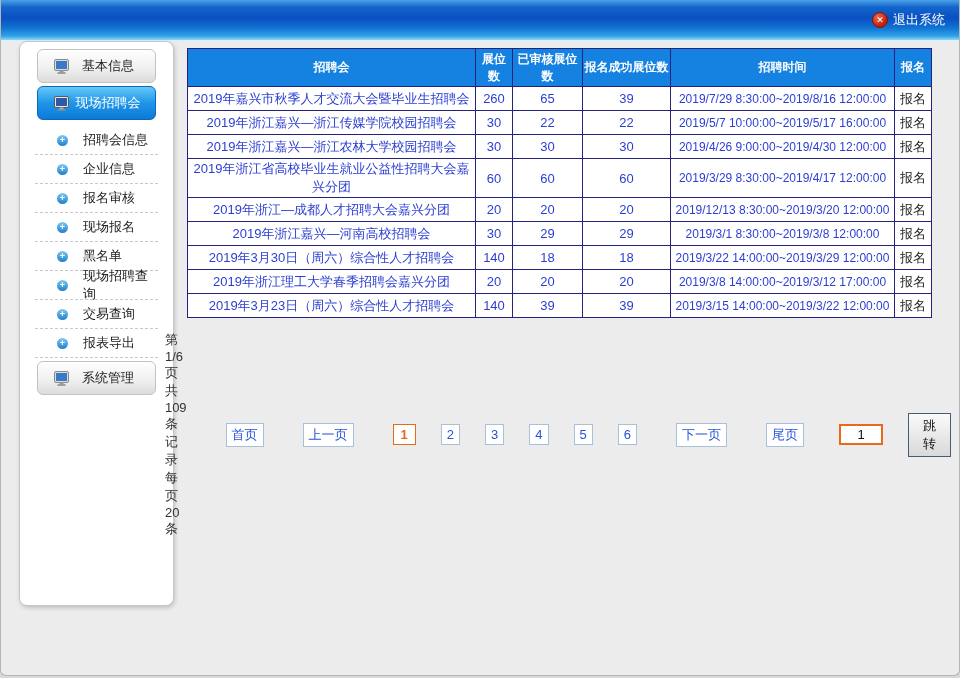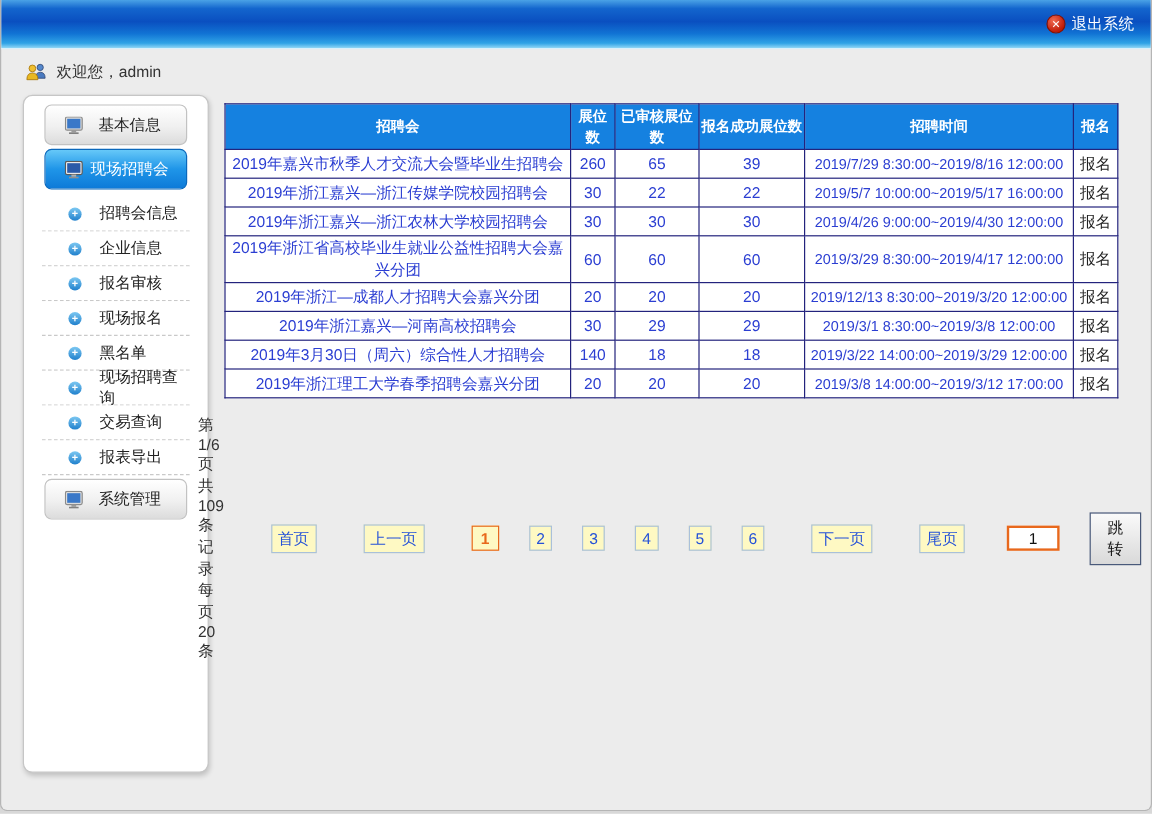--- a/index.html
+++ b/index.html
@@ -75,50 +75,41 @@
   th { background:#1581e0; color:#fff; font-size:12px; font-weight:bold; height:38px; padding:1px; }
   td { font-size:13px; text-align:center; color:#2b3ed2; height:24px; padding:1px 2px; word-break:break-all; }
   td.date { font-size:12px; padding:1px 0; }
   td.signup { color:#222; cursor:pointer; }
   td.name { cursor:pointer; }
   
   .pager {
     width:764px; display:flex; justify-content:flex-end; align-items:center;
     gap:19px; margin-top:13px; font-size:13px; color:#333;
   }
-  .pg-link { border:1px solid #a9c0da; background:#fef9c3; color:#2552d8; padding:2px 5px; cursor:pointer; white-space:nowrap;margin-left:20px; }
+  .pg-link { border:1px solid #a9c0da; background:#ffffff; color:#2552d8; padding:2px 5px; cursor:pointer; white-space:nowrap;margin-left:20px; }
   .pg-link.current { border:1px solid #e8681c; color:#e8681c; font-weight:bold; padding:2px 7px; }
   .jump-input { width:44px; height:21px; border:2px solid #e8681c; text-align:center; font-size:13px; margin-left:16px; color:#111; }
   .jump-btn {
     margin-left:6px; border:1px solid #49597a;
     background:linear-gradient(#fafafa,#d9d9d9);
     padding:3px 14px; font-size:13px; color:#111; cursor:pointer;
   }
 </style>
 </head>
 <body>
 
 <div class="page">
 
   <div class="topbar">
     <div class="logout">
       <span class="x-icon">✕</span>
       <span>退出系统</span>
     </div>
   </div>
 
-  <div class="welcome">
-    <svg width="19" height="16" viewBox="0 0 19 16">
-      <circle cx="12.5" cy="4.2" r="2.6" fill="#5588cc" stroke="#334a77" stroke-width="0.7"></circle>
-      <path d="M8.6 13.2 q0-5 4-5 q4 0 4 5 z" fill="#4a7ac0" stroke="#334a77" stroke-width="0.7"></path>
-      <circle cx="6" cy="5" r="2.8" fill="#f0c030" stroke="#a8760a" stroke-width="0.7"></circle>
-      <path d="M1.4 14.4 q0-5.6 4.6-5.6 q4.6 0 4.6 5.6 z" fill="#e8b820" stroke="#a8760a" stroke-width="0.7"></path>
-    </svg>
-    <span>欢迎您，admin</span>
-  </div>
 
   <div class="content">
 
     <div class="sidebar">
 
       <div class="menu-btn">
         <svg width="17" height="15" viewBox="0 0 17 15">
           <rect x="0.5" y="0.5" width="14" height="11" rx="1.5" fill="#dcdcdc" stroke="#8a8a8a"></rect>
           <rect x="2" y="2" width="11" height="8" fill="#3a78c8"></rect>
           <rect x="5.5" y="11.5" width="4" height="1.8" fill="#9a9a9a"></rect>
@@ -263,20 +254,28 @@
               <td class="signup">报名</td>
             </tr>
             <tr>
               <td class="name">2019年浙江理工大学春季招聘会嘉兴分团</td>
               <td class="num">20</td>
               <td class="num">20</td>
               <td class="num">20</td>
               <td class="date">2019/3/8 14:00:00~2019/3/12 17:00:00</td>
               <td class="signup">报名</td>
             </tr>
+            <tr>
+              <td class="name">2019年3月23日（周六）综合性人才招聘会</td>
+              <td class="num">140</td>
+              <td class="num">39</td>
+              <td class="num">39</td>
+              <td class="date">2019/3/15 14:00:00~2019/3/22 12:00:00</td>
+              <td class="signup">报名</td>
+            </tr>
           </tbody>
       </table>
 
       <div class="pager">
         <span>第1/6页 共109条记录 每页20条</span>
         <span class="pg-link">首页</span>
         <span class="pg-link">上一页</span>
         <span style="display:flex;gap:5px;">
             <span class="pg-link current">1</span>
             <span class="pg-link">2</span>

